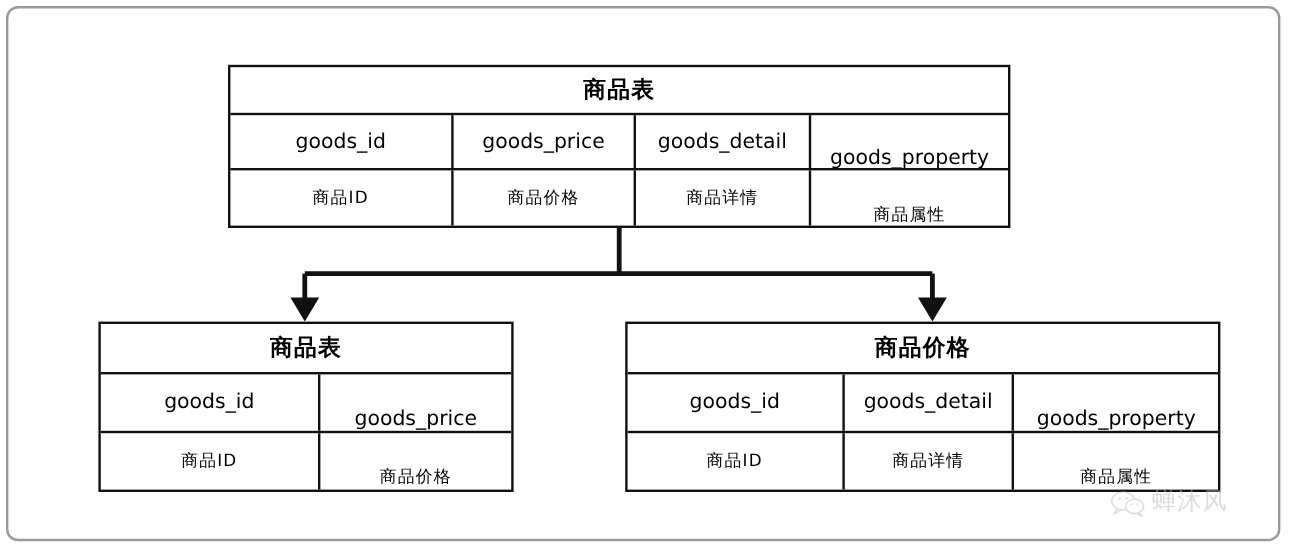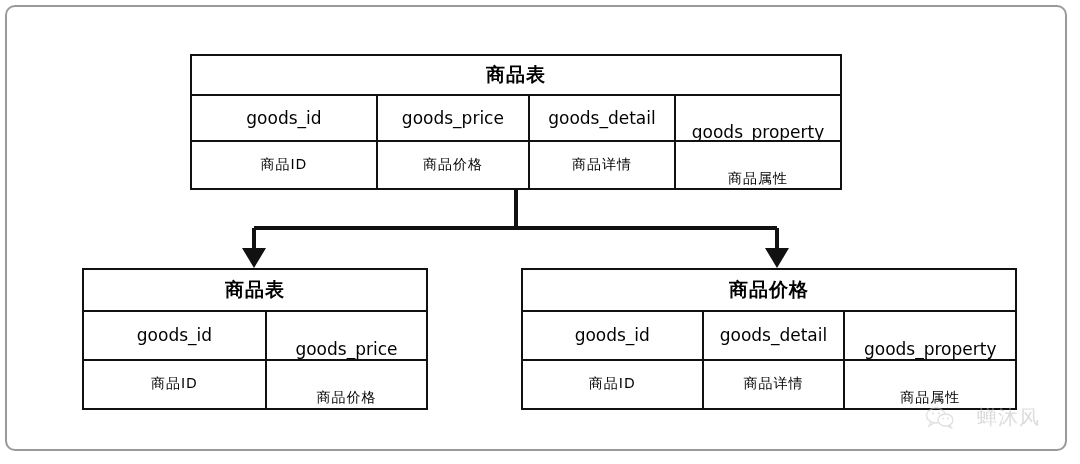--- a/index.html
+++ b/index.html
@@ -105,22 +105,22 @@
     height: 464px;
     pointer-events: none;
   }
 
   
   #watermark {
     position: absolute;
     left: 925px;
     top: 404px;
     display: flex;
-    align-items: center;
-    gap: 22px;
+    align-items: flex-end;
+    gap: 5px;
     opacity: 0.5;
   }
   #watermark .wm-text {
     font-size: 20px;
     color: #b9b9b9;
     letter-spacing: 1px;
     font-family: "DejaVu Serif", "Liberation Serif", serif;
     white-space: nowrap;
   }
 </style>

